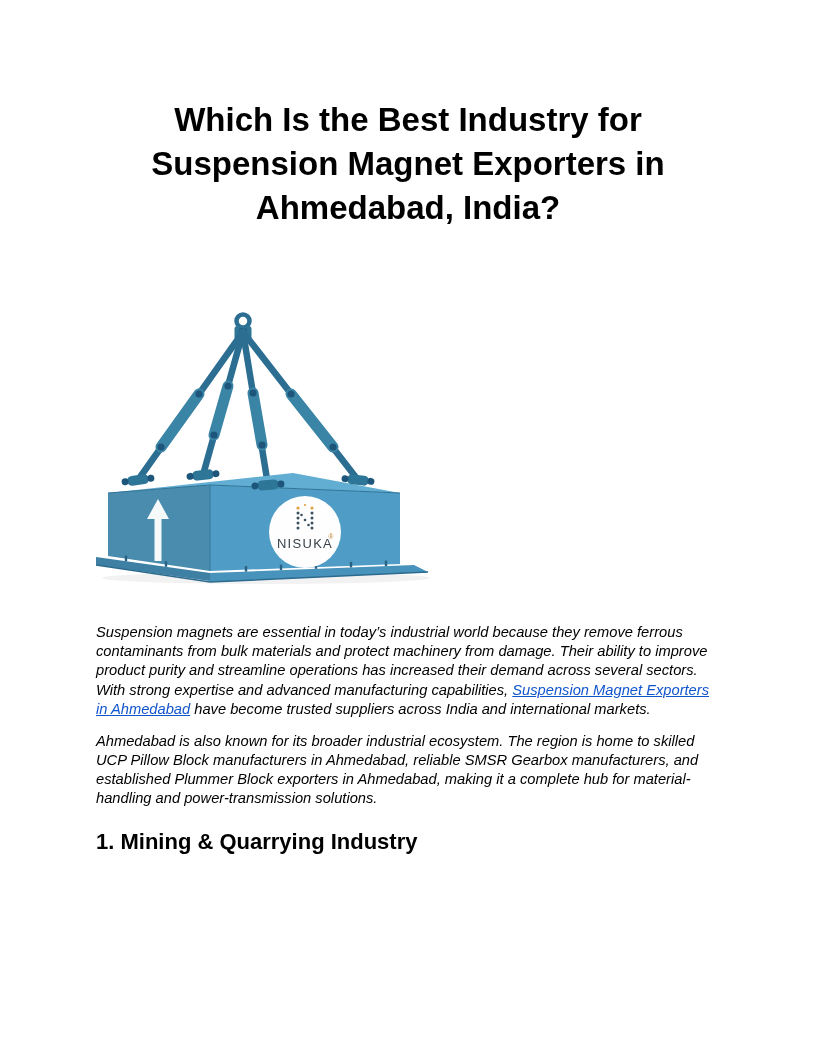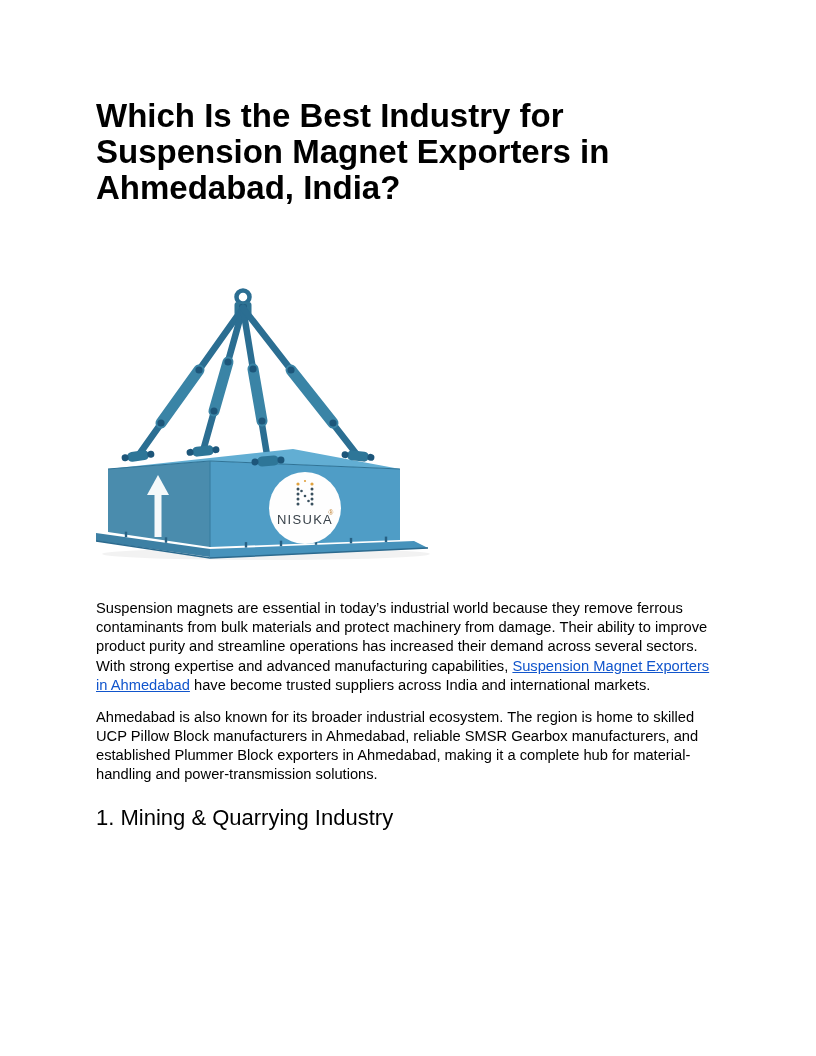--- a/index.html
+++ b/index.html
@@ -12,47 +12,48 @@
     background: #ffffff;
     font-family: "Liberation Sans", sans-serif;
     color: #000000;
     overflow: hidden;
   }
   .content { padding: 0 96px; }
   .doc-title {
     margin: 0;
     padding-top: 98px;
     font-size: 33px;
-    line-height: 36px;
+    line-height: 44px;
     font-weight: 700;
-    text-align: left;
+    text-align: center;
     color: #000000;
   }
   .figure {
     margin: 80px 0 0 0;
     width: 336px;
     height: 276px;
   }
   .body-text {
     margin: 0 0 12.5px 0;
     font-size: 14.7px;
     line-height: 19.2px;
     color: #000000;
+    font-style: italic;
   }
   .body-text.first { margin-top: 37px; }
   .doc-link {
     color: #1155cc;
     text-decoration: underline;
     cursor: pointer;
   }
   .section-heading {
     margin: 20px 0 16px 0;
     font-size: 22px;
     line-height: 28px;
-    font-weight: 400;
+    font-weight: 700;
     color: #000000;
   }
   .brand-text {
     font-family: "Liberation Sans", sans-serif;
     letter-spacing: 1.3px;
   }
 </style>
 </head>
 <body>
 

